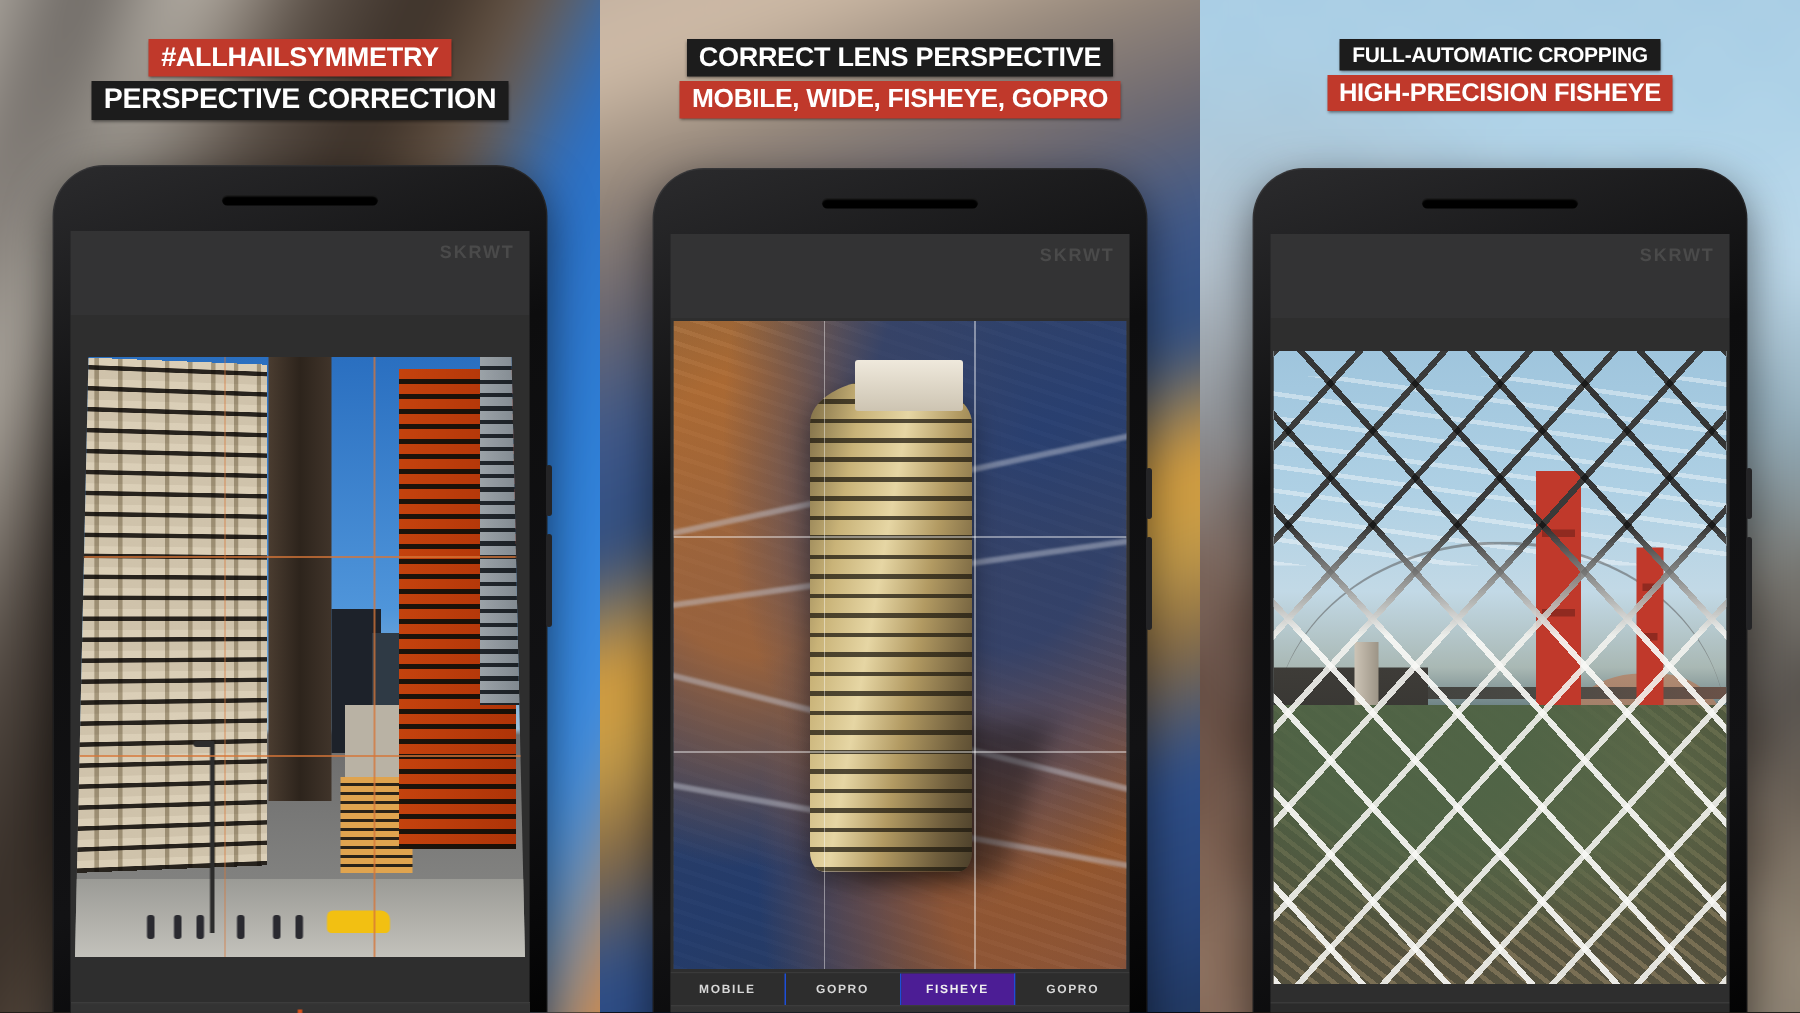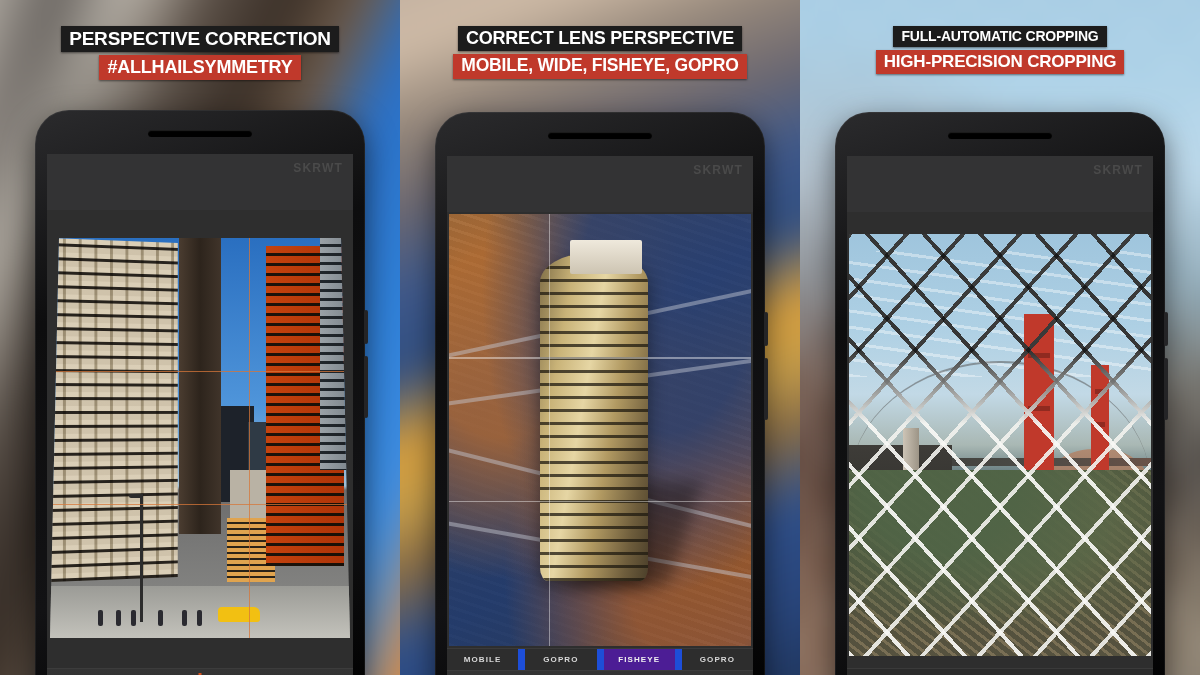--- a/index.html
+++ b/index.html
@@ -329,21 +329,21 @@
   }
 
   
   .lens-tabs {
     flex:none; height:22px; display:flex; background:#2b2b2b;
     border-top:1px solid #3a3a3a;
   }
   .lens-tab {
     flex:1; display:flex; align-items:center; justify-content:center;
     color:#d8d8d8; font-size:8px; font-weight:bold; letter-spacing:1.1px;
-    background:#2d2d2d; border-right:7px solid #1d4ed8;
+    background:#2d2d2d; border-right:1px solid #1d4ed8;
   }
   .lens-tab:last-child{ border-right:none;text-align:center; }
   .lens-tab.active { background:#4c1d95; color:#f0f0f0; }
 
   .ruler {
     flex:none; height:42px; position:relative;
     background:linear-gradient(to bottom,#343434,#2a2a2a);
     border-top:1px solid #3c3c3c; overflow:hidden;
   }
   .ticks {
@@ -374,22 +374,22 @@
 </style>
 </head>
 <body>
 
 <div class="stage">
 
   <section class="panel p1">
     <div class="bg bg-1"></div>
 
     <div class="captions">
+      <span class="cap-line cap-sub">#ALLHAILSYMMETRY</span>
       <span class="cap-line cap-main">PERSPECTIVE CORRECTION</span>
-      <span class="cap-line cap-sub">#ALLHAILSYMMETRY</span>
     </div>
 
     <div class="phone">
       <div class="speaker"></div>
       <div class="sidebtn b1"></div>
       <div class="sidebtn b2"></div>
 
       <div class="screen">
         <div class="appbar">
           <span class="brand">SKRWT</span>
@@ -476,21 +476,21 @@
         </div>
       </div>
     </div>
   </section>
 
   <section class="panel p3">
     <div class="bg bg-3"></div>
 
     <div class="captions">
       <span class="cap-line cap-main">FULL-AUTOMATIC CROPPING</span>
-      <span class="cap-line cap-sub">HIGH-PRECISION CROPPING</span>
+      <span class="cap-line cap-sub">HIGH-PRECISION FISHEYE</span>
     </div>
 
     <div class="phone shift">
       <div class="speaker"></div>
       <div class="sidebtn b1"></div>
       <div class="sidebtn b2"></div>
 
       <div class="screen">
         <div class="appbar">
           <span class="brand">SKRWT</span>

